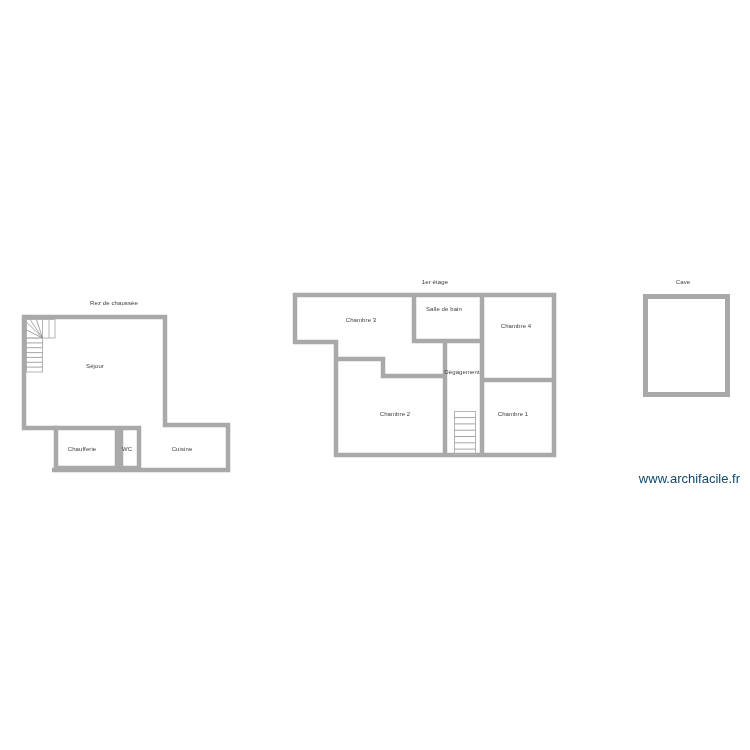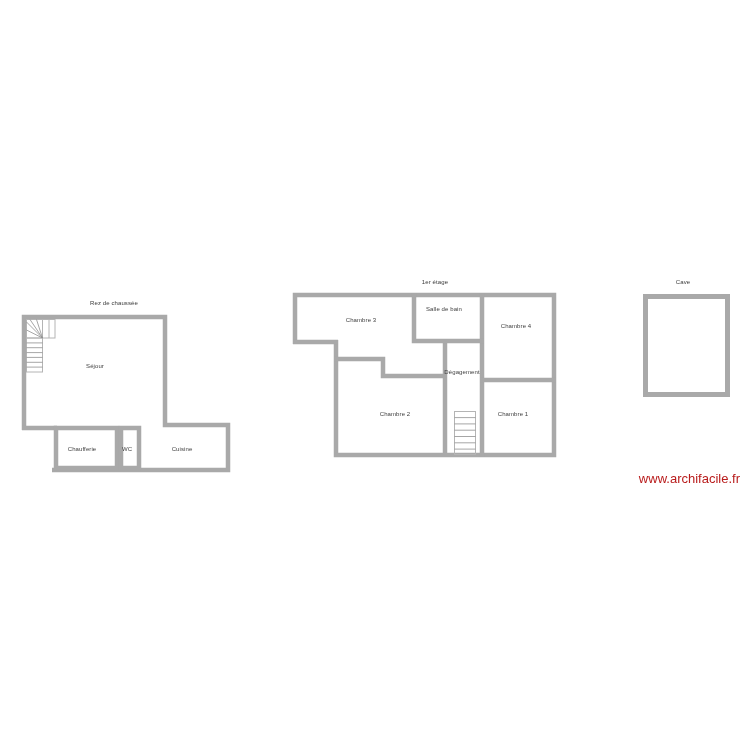--- a/index.html
+++ b/index.html
@@ -19,21 +19,21 @@
     color:#404040;
     white-space:nowrap;
     letter-spacing:0.1px;
   }
   .floor-title{color:#3a3a3a;}
   #watermark{
     position:absolute;
     right:10px;
     top:471px;
     font-size:13px;
-    color:#b91c1c;
+    color:#0c4a6e;
     white-space:nowrap;
   }
 </style>
 </head>
 <body>
 
 <div id="canvas">
 
   <svg id="plan-svg" width="750" height="750" viewBox="0 0 750 750">
 

